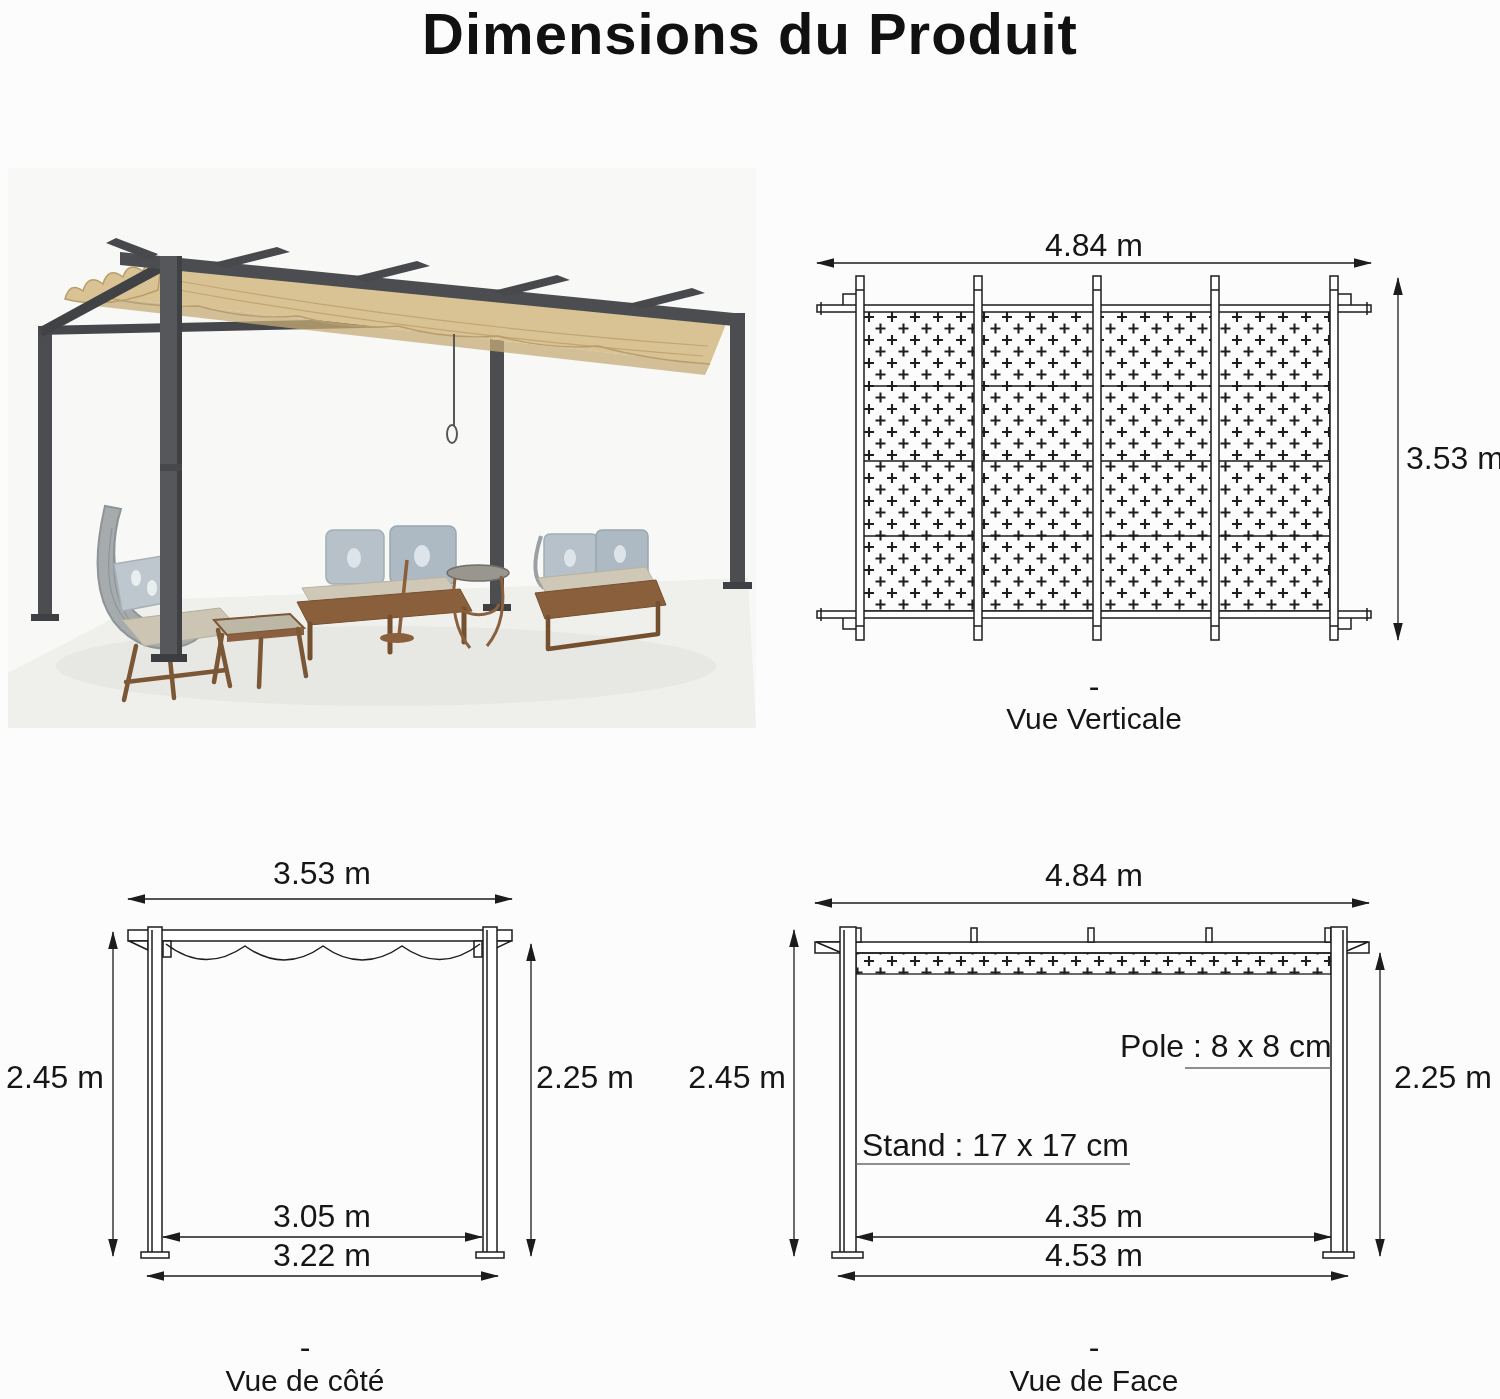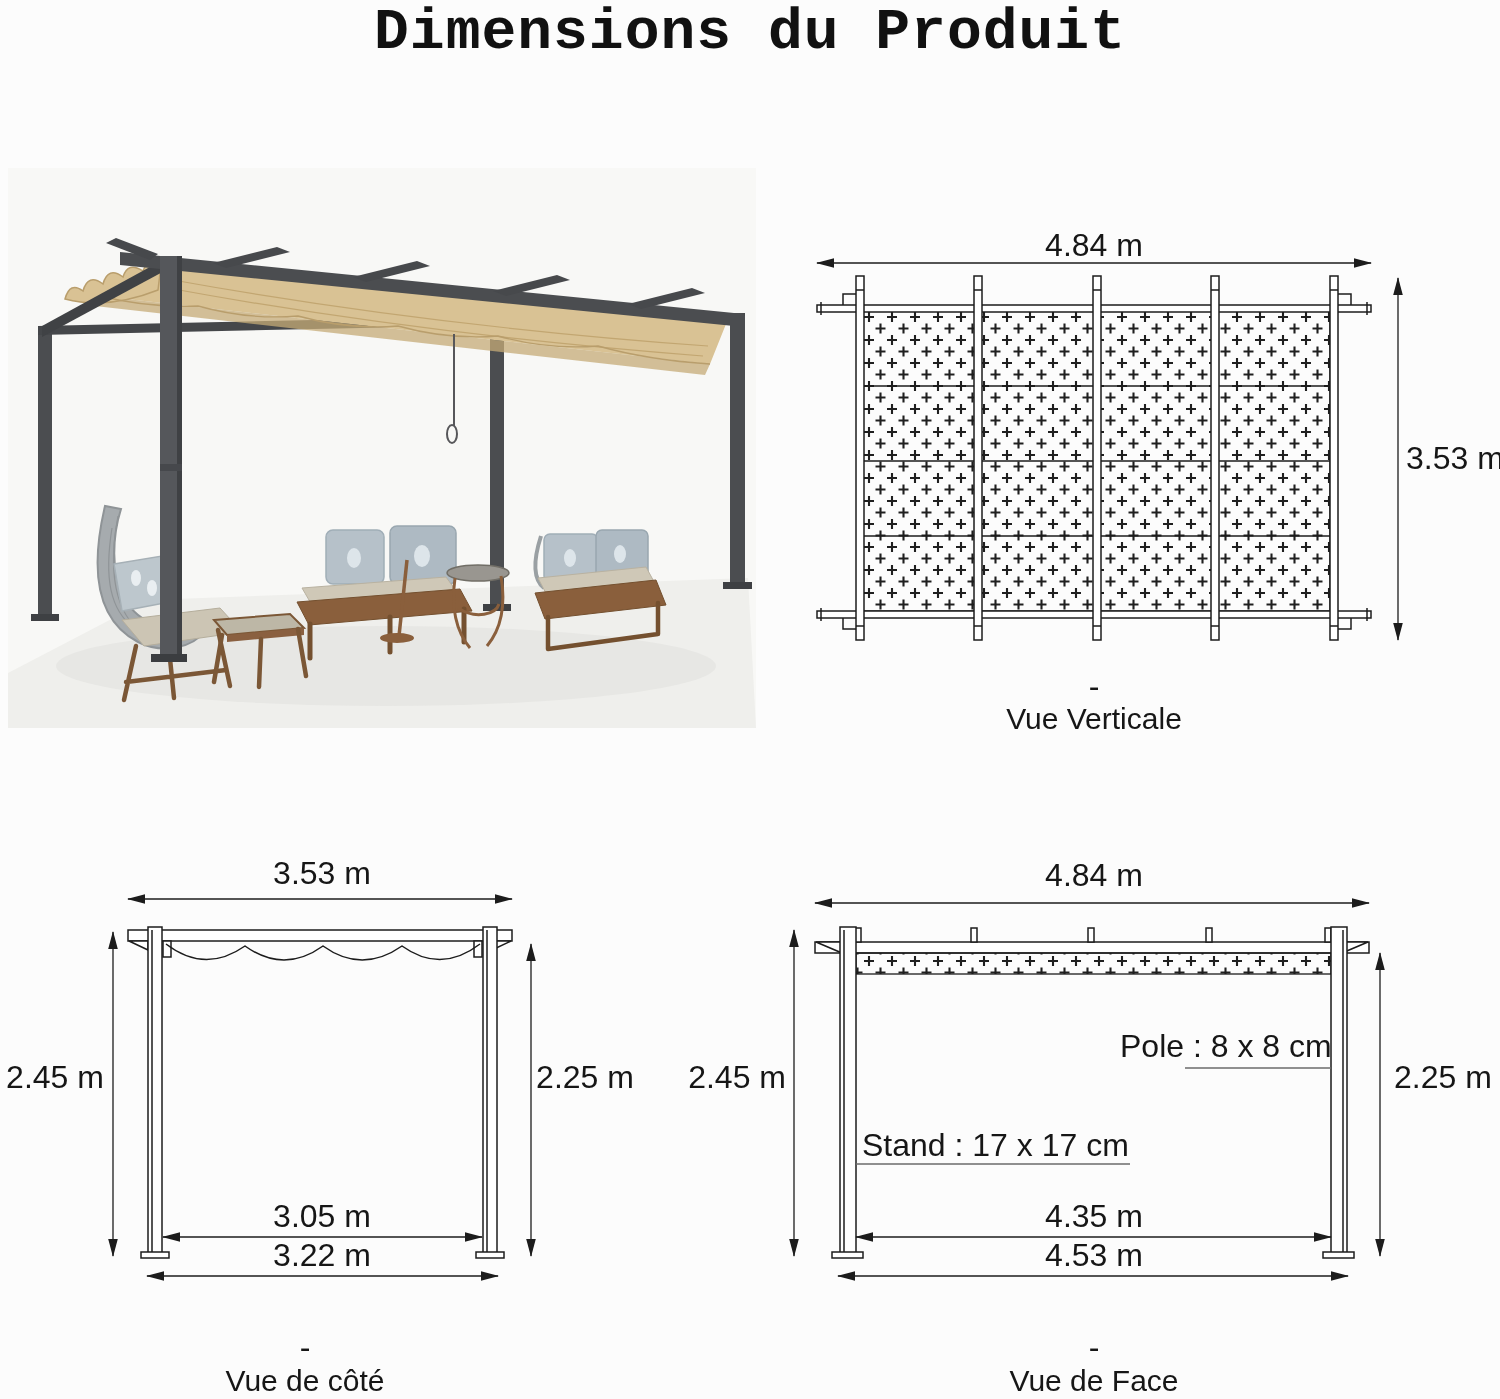--- a/index.html
+++ b/index.html
@@ -1,20 +1,20 @@
 <!DOCTYPE html>
 <html><head>
 <meta charset="utf-8">
 <style>
   html,body{margin:0;padding:0;}
   body{background:#ffffff;font-family:"Liberation Sans",sans-serif;}
   .stage{position:relative;width:1500px;height:1399px;background:#fcfcfc;overflow:hidden;}
   .title{position:absolute;top:0;left:0;width:1500px;text-align:center;
          font-size:58px;font-weight:bold;color:#111;letter-spacing:1px;
-         font-family:Liberation Mono, monospace;}
+         font-family:Liberation Sans, sans-serif;}
   svg{position:absolute;display:block;}
   .txt{font-family:"Liberation Sans",sans-serif;font-size:32px;fill:#161616;}
   .cap{font-family:"Liberation Sans",sans-serif;font-size:30px;fill:#161616;}
   .ln{stroke:#1c1c1c;stroke-width:1.5;fill:none;}
   .white{fill:#ffffff;stroke:#1c1c1c;stroke-width:1.5;}
   .dim{stroke:#1c1c1c;stroke-width:1.3;fill:none;}
   .ul{stroke:#6b6b6b;stroke-width:1.3;fill:none;}
 </style>
 </head>
 <body>

